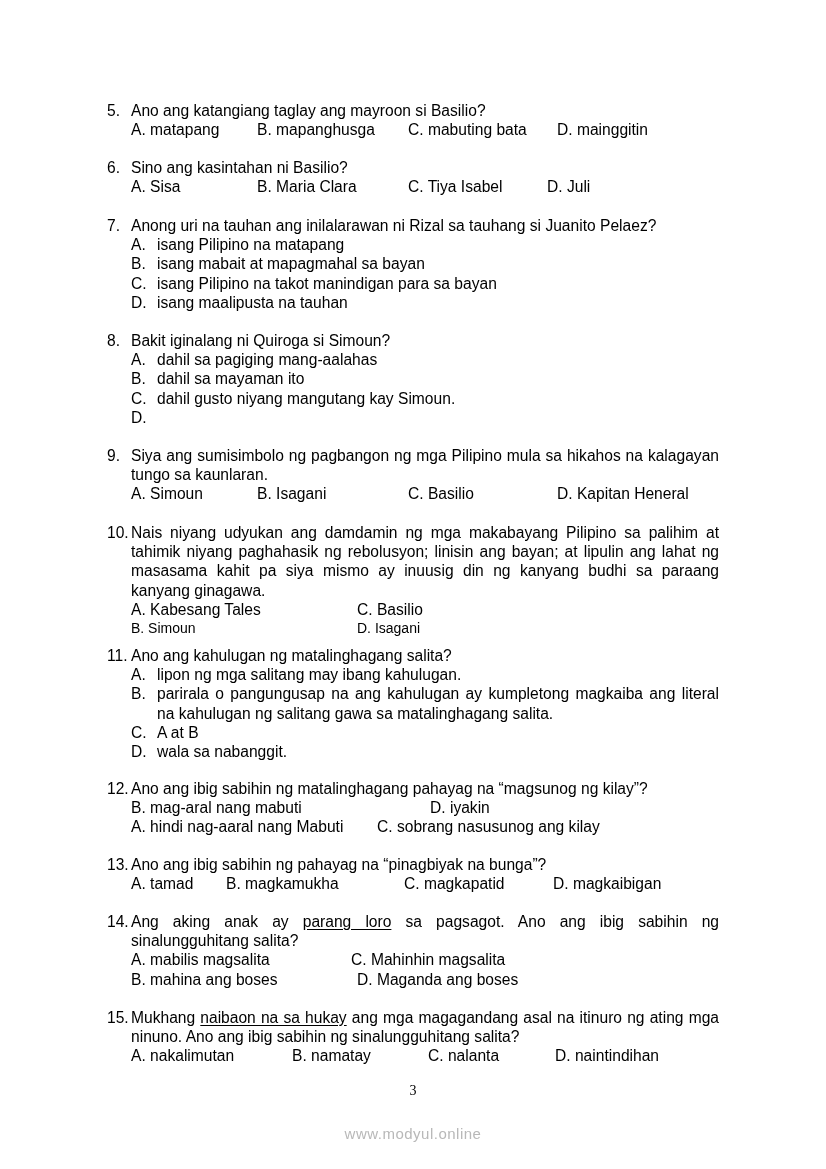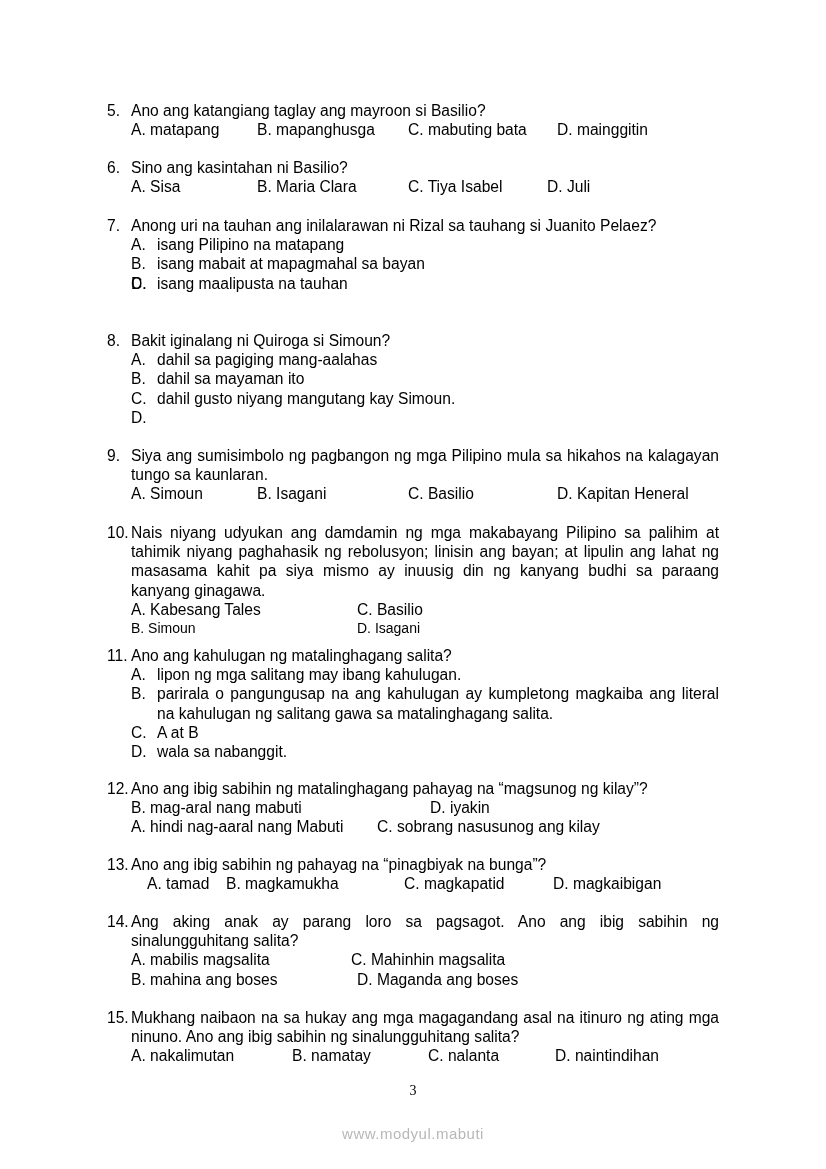--- a/index.html
+++ b/index.html
@@ -6,21 +6,21 @@
   body { width: 826px; height: 1169px; position: relative; overflow: hidden;
          font-family: "Liberation Sans", sans-serif; color: #000; }
   .page { position: absolute; left: 0; top: 0; width: 826px; height: 1169px; }
   .q { position: absolute; left: 107px; width: 612px; font-size: 15.6px; line-height: 19.2px; }
   .q .num { position: absolute; left: 0; top: 0; }
   .q .stem { margin-left: 24px; text-align: justify; text-align-last: left; }
   .row { position: relative; height: 19.2px; margin-left: 24px; white-space: nowrap; text-align: center; }
   .row .opt { position: absolute; top: 0; }
   .listopt { position: relative; margin-left: 24px; padding-left: 26px; text-align: justify; }
   .listopt .letter { position: absolute; left: 0; top: 0; }
-  .u { text-underline-offset: 2px; }
+  .u { text-decoration: underline; text-underline-offset: 2px; }
   .small { font-size: 14px; }
   .pagenum { position: absolute; left: 0; width: 826px; top: 1083px; text-align: center;
              font-family: "Liberation Serif", serif; font-size: 14px; }
   .watermark { position: absolute; left: 0; width: 826px; top: 1125px; text-align: center;
                font-size: 15px; color: #b8b8b8; letter-spacing: 0.5px; }
 </style>
 </head>
 <body>
 
 <div class="page">
@@ -45,21 +45,21 @@
       <span class="opt" style="left:277px">C. Tiya Isabel</span>
       <span class="opt" style="left:416px">D. Juli</span>
     </div>
   </div>
 
   <div class="q" style="top:216px">
     <span class="num">7.</span>
     <div class="stem">Anong uri na tauhan ang inilalarawan ni Rizal sa tauhang si Juanito Pelaez?</div>
     <div class="listopt"><span class="letter">A.</span><span>isang Pilipino na matapang</span></div>
     <div class="listopt"><span class="letter">B.</span><span>isang mabait at mapagmahal sa bayan</span></div>
-    <div class="listopt"><span class="letter">C.</span></div>
+    <div class="listopt"><span class="letter">C.</span><span>isang Pilipino na takot manindigan para sa bayan</span></div>
     <div class="listopt"><span class="letter">D.</span><span>isang maalipusta na tauhan</span></div>
   </div>
 
   <div class="q" style="top:331px">
     <span class="num">8.</span>
     <div class="stem">Bakit iginalang ni Quiroga si Simoun?</div>
     <div class="listopt"><span class="letter">A.</span><span>dahil sa pagiging mang-aalahas</span></div>
     <div class="listopt"><span class="letter">B.</span><span>dahil sa mayaman ito</span></div>
     <div class="listopt"><span class="letter">C.</span><span>dahil gusto niyang mangutang kay Simoun.</span></div>
     <div class="listopt"><span class="letter">D.</span></div>
@@ -108,21 +108,21 @@
     <div class="row">
       <span class="opt" style="left:0">A.  hindi nag-aaral nang Mabuti</span>
       <span class="opt" style="left:246px">C. sobrang nasusunog ang kilay</span>
     </div>
   </div>
 
   <div class="q" style="top:855px">
     <span class="num">13.</span>
     <div class="stem">Ano ang ibig sabihin ng pahayag na “pinagbiyak na bunga”?</div>
     <div class="row">
-      <span class="opt" style="left:16px">A.  tamad</span>
+      <span class="opt" style="left:0">A.  tamad</span>
       <span class="opt" style="left:95px">B. magkamukha</span>
       <span class="opt" style="left:273px">C. magkapatid</span>
       <span class="opt" style="left:422px">D. magkaibigan</span>
     </div>
   </div>
 
   <div class="q" style="top:912px">
     <span class="num">14.</span>
     <div class="stem"><span>Ang aking anak ay </span><span class="u">parang loro</span><span> sa pagsagot. Ano ang ibig sabihin ng sinalungguhitang salita?</span></div>
     <div class="row">
@@ -140,14 +140,14 @@
     <div class="stem"><span>Mukhang </span><span class="u">naibaon na sa hukay</span><span> ang mga magagandang asal na itinuro ng ating mga ninuno. Ano ang ibig sabihin ng sinalungguhitang salita?</span></div>
     <div class="row">
       <span class="opt" style="left:0">A. nakalimutan</span>
       <span class="opt" style="left:161px">B. namatay</span>
       <span class="opt" style="left:297px">C. nalanta</span>
       <span class="opt" style="left:424px">D. naintindihan</span>
     </div>
   </div>
 
   <div class="pagenum">3</div>
-  <div class="watermark">www.modyul.mabuti</div>
+  <div class="watermark">www.modyul.online</div>
 </div>
 
 </body></html>

